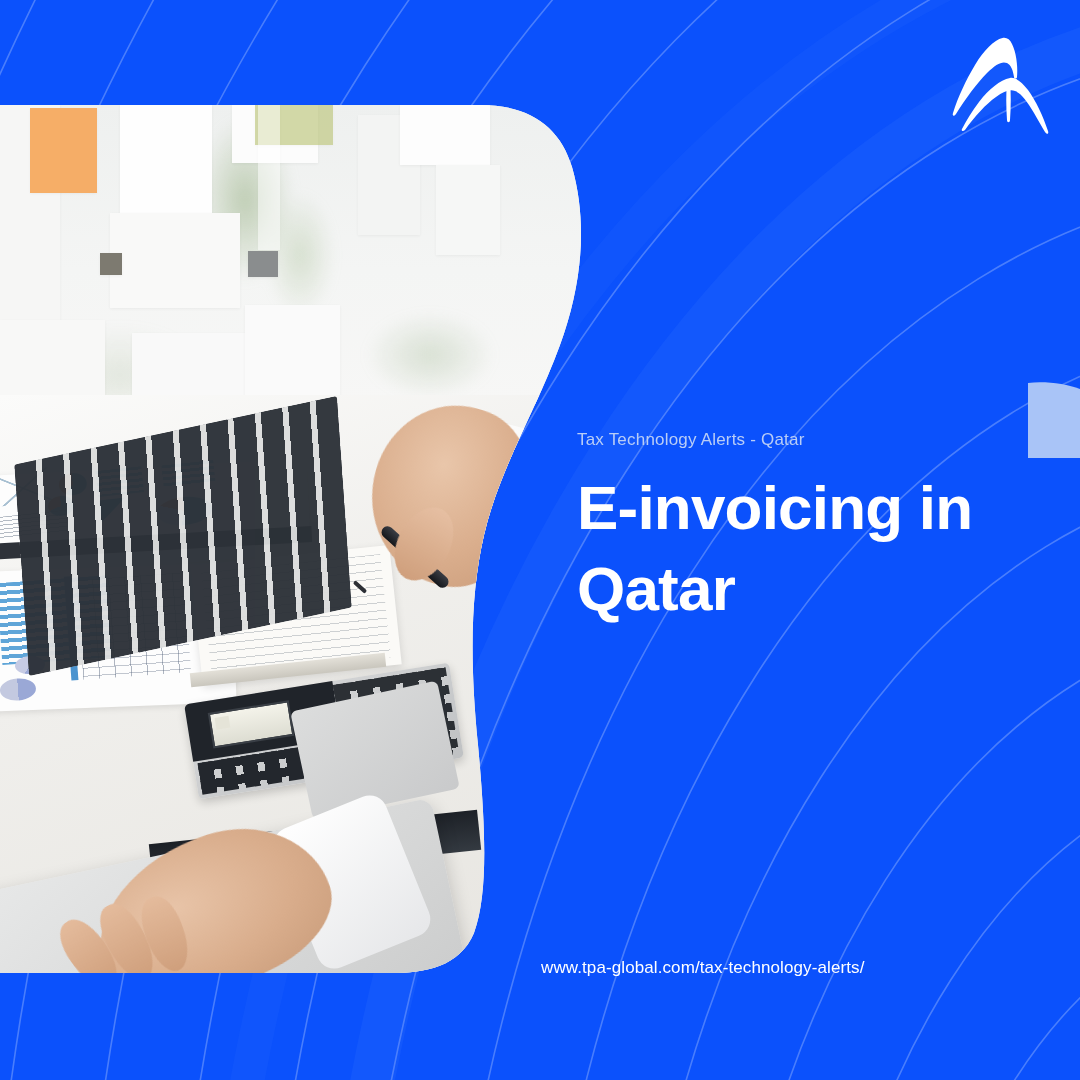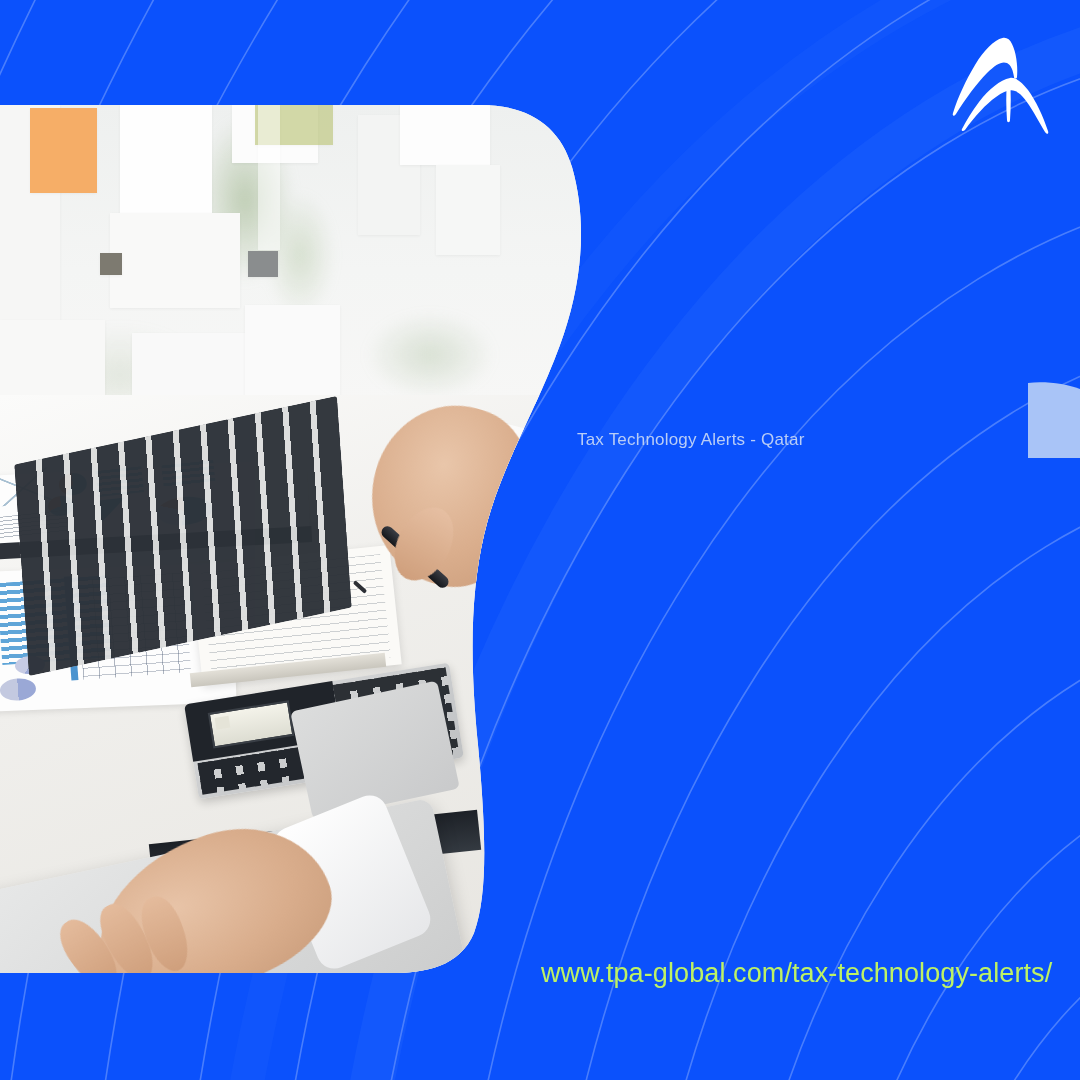--- a/index.html
+++ b/index.html
@@ -302,22 +302,22 @@
     margin: 0;
     letter-spacing: -0.8px;
     max-width: 430px;
   }
 
   
   .footer-url {
     position: absolute;
     left: 541px;
     top: 958px;
-    font-size: 27px;
-    color: #bef264;
+    font-size: 17px;
+    color: #ffffff;
     letter-spacing: .1px;
     white-space: nowrap;
   }
 </style>
 </head>
 <body>
 
 <div id="poster">
 
   <svg class="arcs" viewBox="0 0 1080 1080" preserveAspectRatio="none" aria-hidden="true">
@@ -437,17 +437,18 @@
   </svg>
 
   <svg class="logo" viewBox="0 0 112 104" aria-hidden="true">
     <path d="M58.5 4 C50 6 40 16 31 31 C22 46 14 63 9 79 C8 82 10 83 12 80 C22 64 33 49 43 39 C52 30 58 27 63 29 C67 31 69 36 70 43 C70 45 73 45 73 43 C74 31 72 18 68 10 C66 5 62 3 58.5 4 Z" fill="#ffffff"></path>
     <path d="M66 44 C56 46 45 55 35 68 C28 77 22 87 18 95 C17 97 19 98 21 96 C31 82 42 70 52 63 C60 57 66 55 71 57 C77 59 83 67 90 79 C94 86 98 93 101 98 C103 101 105 100 104 97 C99 82 92 67 84 56 C77 47 71 43 66 44 Z" fill="#ffffff"></path>
     <path d="M63 48 C62 59 62 72 63 86 C63 89 66 89 66 86 C67 72 67 59 66 48 Z" fill="#ffffff"></path>
   </svg>
 
   <div class="text-block">
     <p class="eyebrow">Tax Technology Alerts - Qatar</p>
+    <h1 class="headline">E-invoicing in Qatar</h1>
   </div>
 
   <div class="footer-url">www.tpa-global.com/tax-technology-alerts/</div>
 
 </div>
 
 </body></html>

